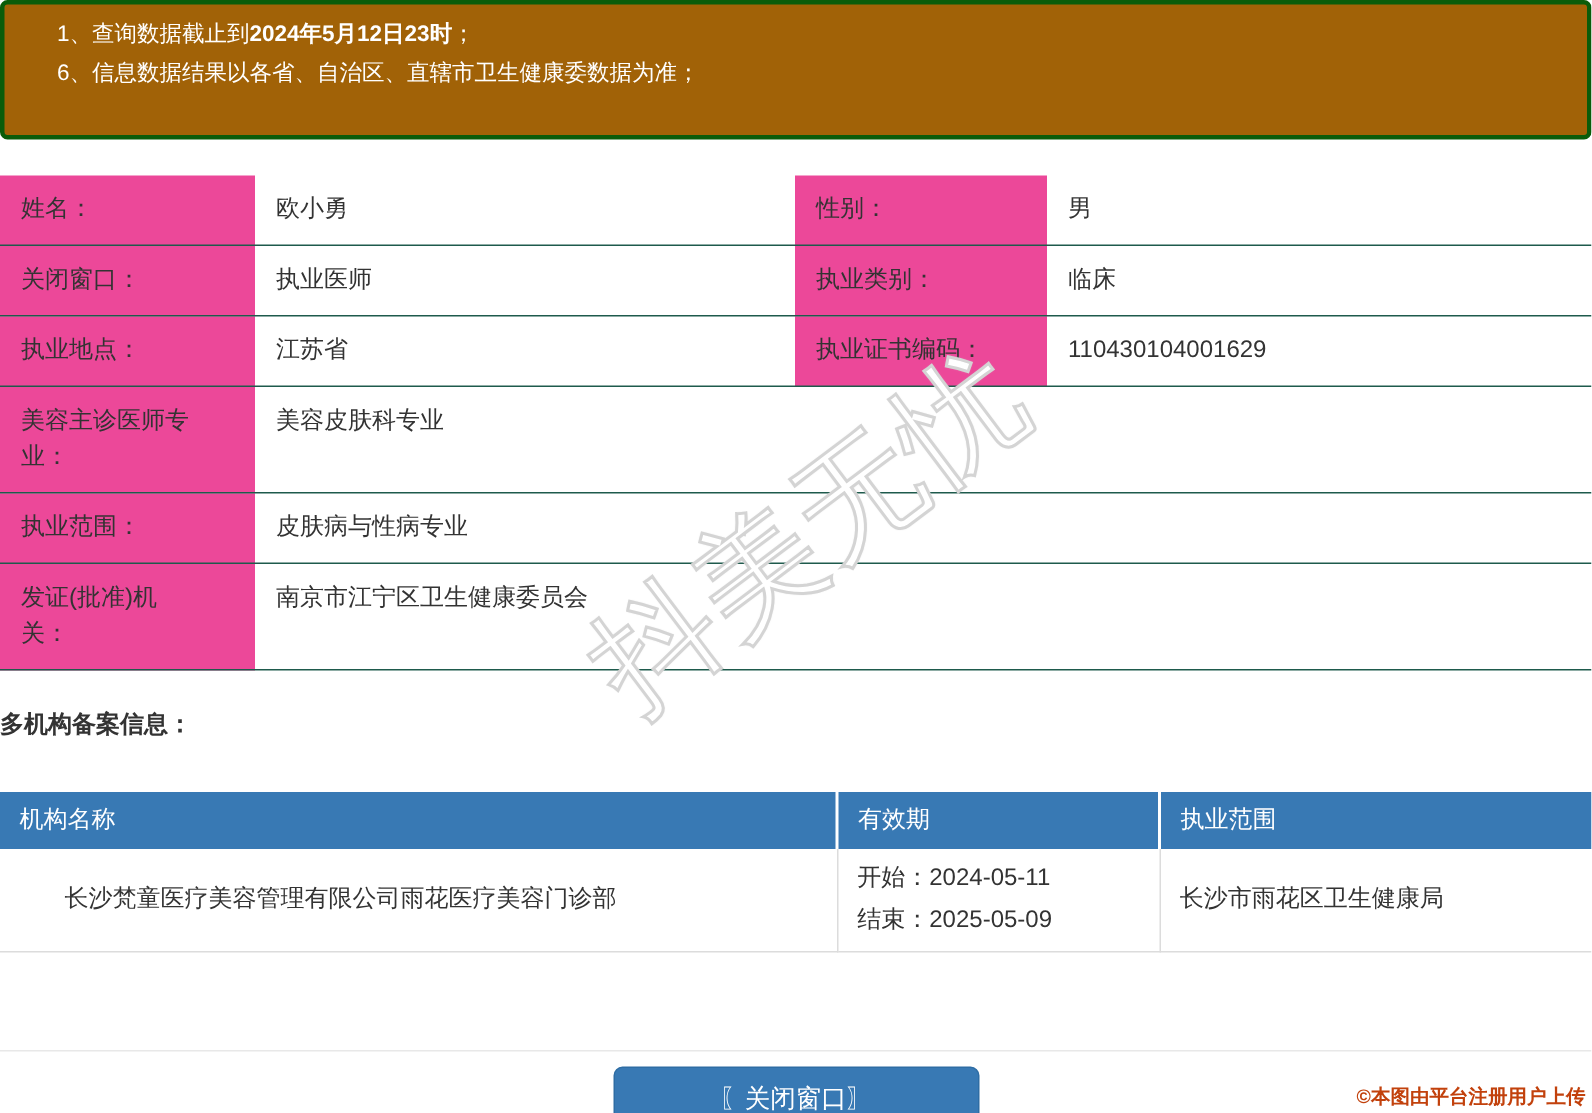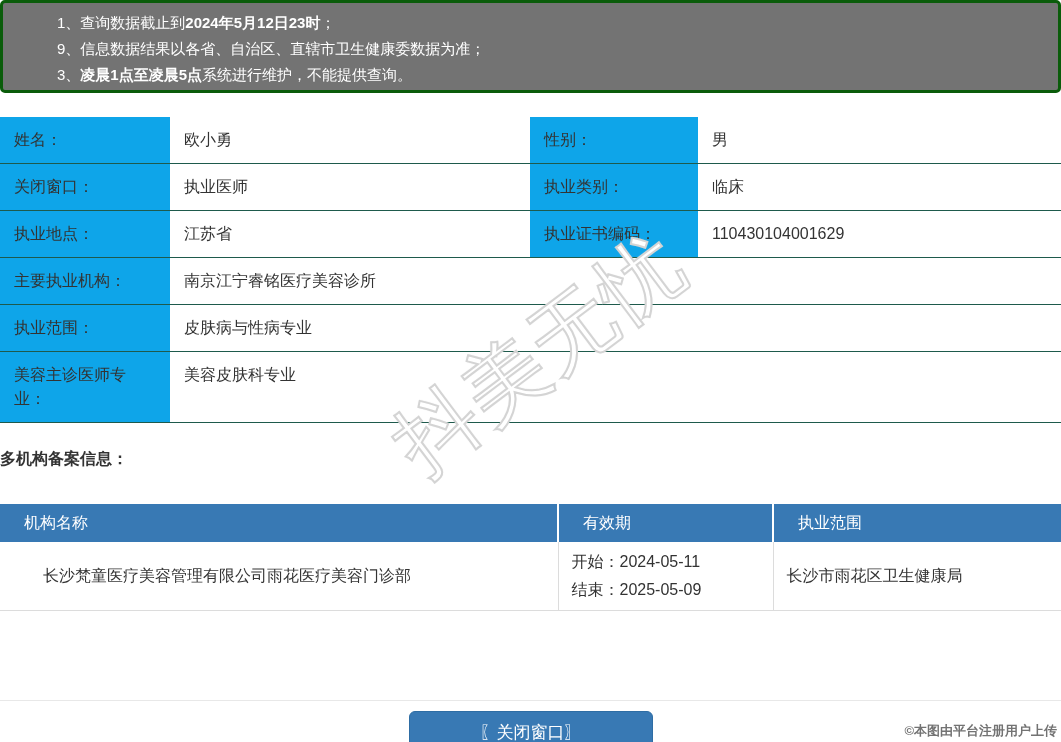--- a/index.html
+++ b/index.html
@@ -8,26 +8,26 @@
     position:relative; overflow:hidden;
     background:#ffffff;
     font-family:"Liberation Sans", sans-serif;
     color:#333;
   }
 
   
   .notice {
     box-sizing:border-box;
     width:1061px; height:93px;
-    background:#737373;
+    background:#a16207;
     border:3px solid #0a5c0a;
     border-radius:5px;
     color:#ffffff;
     font-size:15px;
-    padding:7px 10px 0 54px;
+    padding:7px 10px 0 35px;
   }
   .notice p { margin:0; line-height:26px; }
   .notice b { font-weight:bold; }
 
   
   table.info {
     width:100%;
     border-collapse:collapse;
     table-layout:fixed;
     margin-top:24px;
@@ -35,21 +35,21 @@
     color:#333;
   }
   table.info td {
     border-bottom:1px solid #1e5a4c;
     padding:11px 10px 11px 14px;
     vertical-align:top;
     line-height:24px;
     word-break:break-all;
   }
   table.info td.lbl {
-    background:#0ea5e9;
+    background:#ec4899;
     padding-right:40px;
   }
 
   
   .section-title {
     margin-top:26px;
     text-align:left;
     font-size:16px;
     font-weight:bold;
     color:#333;
@@ -62,21 +62,21 @@
     table-layout:fixed;
     margin-top:34px;
     font-size:16px;
     color:#333;
   }
   table.org th {
     background:#3879b4;
     color:#fff;
     font-weight:normal;
     text-align:left;
-    padding:8px 24px;
+    padding:8px 13px;
     line-height:22px;
     border-left:2px solid #ffffff;
   }
   table.org th:first-child { border-left:none; }
   table.org td {
     border:1px solid #dcdcdc;
     border-top:none;
     padding:6px 13px;
     line-height:28px;
     vertical-align:middle;
@@ -125,32 +125,31 @@
     text-align:center;
     font-family:"Liberation Sans", sans-serif;
     cursor:pointer;
     padding:0;
   }
   .stamp {
     position:absolute;
     right:4px; bottom:2px;
     font-size:13px;
     font-weight:bold;
-    color:#737373;
+    color:#c2410c;
     text-shadow:-1px 0 0 #fff, 1px 0 0 #fff, 0 -1px 0 #fff, 0 1px 0 #fff;
     z-index:6;
   }
 </style>
 </head>
 <body>
 
 <div class="notice">
   <p><span>1、查询数据截止到</span><b>2024年5月12日23时</b><span>；</span></p>
-  <p><span>9、信息数据结果以各省、自治区、直辖市卫生健康委数据为准；</span><b></b><span></span></p>
-  <p><span>3、</span><b>凌晨1点至凌晨5点</b><span>系统进行维护，不能提供查询。</span></p>
+  <p><span>6、信息数据结果以各省、自治区、直辖市卫生健康委数据为准；</span><b></b><span></span></p>
 </div>
 
 <table class="info">
   <colgroup>
       <col style="width:170px">
       <col style="width:360px">
       <col style="width:168px">
       <col>
     </colgroup>
   <tbody>
@@ -166,30 +165,30 @@
     <td class="lbl">执业类别：</td>
     <td>临床</td>
   </tr>
   <tr>
     <td class="lbl">执业地点：</td>
     <td>江苏省</td>
     <td class="lbl">执业证书编码：</td>
     <td>110430104001629</td>
   </tr>
   <tr>
-    <td class="lbl">主要执业机构：</td>
-    <td colspan="3">南京江宁睿铭医疗美容诊所</td>
+    <td class="lbl">美容主诊医师专业：</td>
+    <td colspan="3">美容皮肤科专业</td>
   </tr>
   <tr>
     <td class="lbl">执业范围：</td>
     <td colspan="3">皮肤病与性病专业</td>
   </tr>
   <tr>
-    <td class="lbl">美容主诊医师专业：</td>
-    <td colspan="3">美容皮肤科专业</td>
+    <td class="lbl">发证(批准)机关：</td>
+    <td colspan="3">南京市江宁区卫生健康委员会</td>
   </tr>
 </tbody>
   </table>
 
 <div class="section-title">多机构备案信息：</div>
 
 <table class="org">
   <colgroup>
       <col style="width:558px">
       <col style="width:215px">

